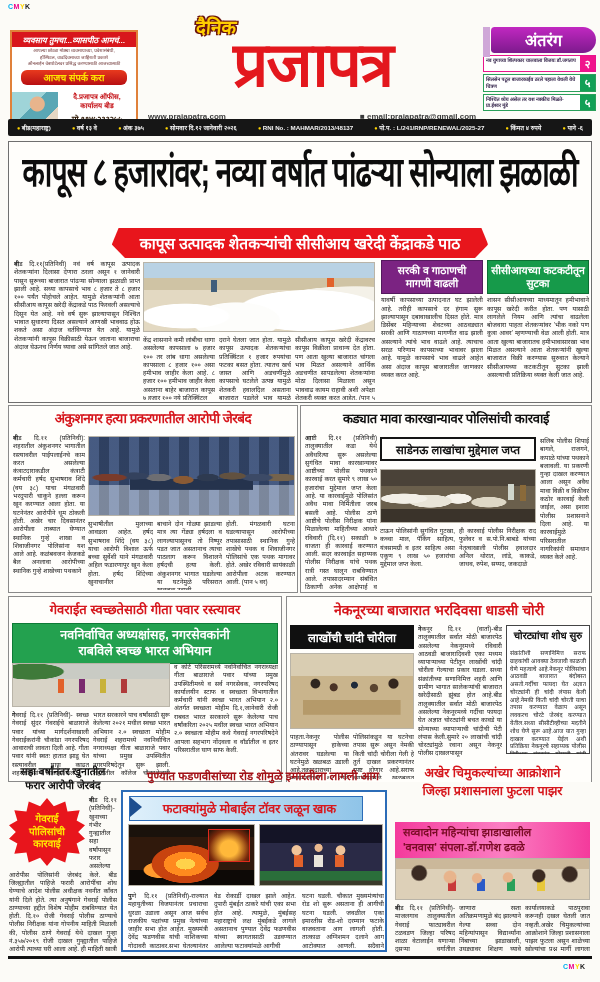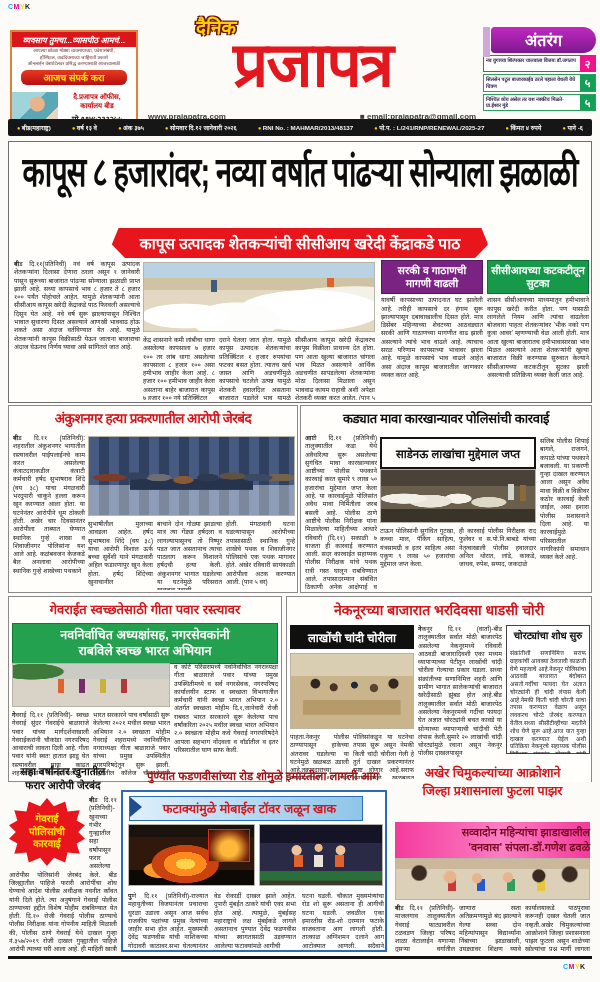--- a/index.html
+++ b/index.html
@@ -71,21 +71,21 @@
       font-size:12.5px;text-align:center;line-height:1.3;padding:3px 12px;}
   .side-box{border:1.5px solid #444;background:#fff;padding:2px 3px;}
   .side-box .sb-title{font-weight:800;font-size:10px;text-align:center;color:#111;margin-bottom:8px;}
   .blue-box{border:2px solid #2b6cb8;background:#fff;}
   .blue-banner{position:relative;background:linear-gradient(90deg,#dff0fb,#8fc4e8);
       border:1px solid #2b6cb8;color:#d8161c;font-weight:800;font-size:12.5px;text-align:center;
       padding:3px 7px 3px 14px;}
   .blue-banner::before{content:"";position:absolute;left:0;top:0;border-style:solid;
       border-width:10px 0 10px 12px;border-color:transparent transparent transparent #1d4e8f;}
   .pink-banner{background:linear-gradient(90deg,#f43a9c,#fb7ec2 55%,#f43a9c);color:#7c0c26;
-      font-weight:800;font-size:11px;text-align:right;line-height:1.35;padding:3px 0;}
+      font-weight:800;font-size:11px;text-align:left;line-height:1.35;padding:3px 8px;}
   .burst{float:left;width:76px;height:68px;margin:2px 4px 2px 0;background:#e8151c;color:#ffe600;
       display:flex;flex-direction:column;align-items:center;justify-content:center;
       font-weight:800;font-size:10px;line-height:1.25;text-align:center;
       clip-path:polygon(50% 0%,59% 12%,74% 5%,77% 20%,93% 18%,89% 33%,100% 40%,91% 50%,100% 60%,89% 67%,93% 82%,77% 80%,74% 95%,59% 88%,50% 100%,41% 88%,26% 95%,23% 80%,7% 82%,11% 67%,0% 60%,9% 50%,0% 40%,11% 33%,7% 18%,23% 20%,26% 5%,41% 12%);}
   .rule{left:8px;top:956px;width:584px;height:3px;background:#111;}
   
   .ph-cotton{background:
      radial-gradient(ellipse at 18% 78%,#ffffff 0 16%,transparent 17%),
      radial-gradient(ellipse at 40% 85%,#fdfdfb 0 22%,transparent 23%),
      radial-gradient(ellipse at 72% 70%,#ffffff 0 30%,transparent 31%),
@@ -237,21 +237,21 @@
     <div class="abs body-txt first" style="left:4px;top:28px;width:72px;height:156px;">बीड दि.११ (प्रतिनिधी): शहरातील अंकुशनगर भागातील रस्त्यावरील पाईपलाईनचे काम करत असलेल्या कंत्राटदाराकडील कंत्राटी कर्मचारी हर्षद सुभाषराव शिंदे (वय ३८) याचा मंगळवारी भरदुपारी चाकूने हल्ला करून खून करण्यात आला होता. या घटनेनंतर आरोपीने धूम ठोकली होती. अखेर चार दिवसानंतर आरोपीला ताब्यात घेण्यात स्थानिक गुन्हे शाखा व शिवाजीनगर पोलिसांना यश आले आहे. कळंबवजन केजकडे बैल अनलावा आरोपीच्या स्थानिक गुन्हे शाखेच्या पथकाने</div>
     <div class="photo ph-group" style="left:79px;top:30px;width:207px;height:80px;"></div>
     <div class="abs body-txt" style="left:79px;top:114px;width:65px;height:70px;">सुभाषीतील मुलाच्या आवडला आहेत. हर्षद सुभाषराव शिंदे (वय ३८) याचा आरोपी विशाल ऊर्फ बच्चा सुर्वेशी याने मंगळवारी अहिल फडारणापूर खून केला होता. हर्षद शिंदेच्या खुनाचानील</div>
     <div class="abs body-txt" style="left:148px;top:114px;width:65px;height:70px;">बाचाने दोन गोळ्या झाडल्या मात्र त्या गेंड्या हर्षदला व लागल्यापासूनच तो निष्पूर पडत जात असतानाच त्याचा पाठलाग करून विशालने हर्षदची हत्या केली. अंकुशनगर भागात घडलेल्या या घटनेमुळे परिसरात खळबळ उडाली</div>
     <div class="abs body-txt" style="left:217px;top:114px;width:69px;height:70px;">होती. मंगळवारी घटना घडल्यापासून आरोपीच्या तपासासाठी स्थानिक गुन्हे शाखेचे पथक व शिवाजीनगर पोलिसांचे एक पथक मागावर होते. अखेर रविवारी सायंकाळी आरोपीला अटक करण्यात आली. (पान ५ वर)</div>
   </div>
 
   <div class="abs art" style="left:300px;top:405px;width:292px;height:188px;">
     <div class="hl black" style="top:3px;font-size:13px;letter-spacing:-0.3px;">कड्यात मावा कारखान्यावर पोलिसांची कारवाई</div>
     <div class="abs body-txt first" style="left:4px;top:28px;width:72px;height:156px;">आष्टी दि.११ (प्रतिनिधी) तालुक्यातील कडा येथे अवैधरित्या सुरू असलेल्या सुगंधित मावा कारखान्यावर आष्टीच्या पोलीस पथकाने कारवाई करत सुमारे ९ लाख ५० हजारांचा मुद्देमाल जप्त केला आहे. या कारवाईमुळे पोलिसांत अवैध मावा निर्मितीला जरब बसली आहे. पोलीस ठाणे आष्टीचे पोलीस निरीक्षक यांना मिळालेल्या माहितीच्या आधारे रविवारी (दि.११) सकाळी ७ वाजता ही कारवाई करण्यात आली. सदर कारवाईत सहाय्यक पोलीस निरीक्षक यांचे पथक रात्री गस्त घालून राबविण्यात आले. तपासादरम्यान संबंधित ठिकाणी अनेक आक्षेपार्ह व धोकादायक परिस्थिती आढळून आल्याने सिल्लकेस आले, सार्वजनिक आरोग्यास गंभीर धोका निर्माण करणाऱ्या या कारखान्यावर छापा</div>
-    <div class="abs sub-box-border" style="left:79px;top:31px;width:156px;height:32px;font-size:11.5px;">साडेनऊ लाखांचा मुद्देमाल जप्त</div>
+    <div class="abs sub-box-border" style="left:79px;top:31px;width:156px;height:24px;font-size:11.5px;">साडेनऊ लाखांचा मुद्देमाल जप्त</div>
     <div class="photo ph-sacks" style="left:79px;top:63px;width:156px;height:54px;"></div>
     <div class="abs body-txt" style="left:79px;top:121px;width:75px;height:63px;">टाऊन पोलिसांनी सुगंधित गुटखा, कच्चा माल, पॅकिंग साहित्य, यंत्रसामग्री व इतर साहित्य असा एकूण ९ लाख ५० हजारांचा मुद्देमाल जप्त केला.</div>
     <div class="abs body-txt" style="left:158px;top:121px;width:77px;height:63px;">ही कारवाई पोलीस निरीक्षक राद फुलेवर व स.पो.नि.बाबडे यांच्या नेतृत्वाखाली पोलीस हवालदार अनिल थोरात, लांडे, काकडे, जाधव, रुपेश, सय्यद, जकदाळे</div>
     <div class="abs body-txt" style="left:239px;top:31px;width:49px;height:153px;">सलिब पोलीस शिपाई बागले, राजगने, कपाळे यांच्या पथकाने बजावली. या प्रकरणी गुन्हा दाखल करण्यात आला असून अवैध मावा विक्री व विक्रीवर कठोर कारवाई केली जाईल, असा इशारा पोलीस प्रशासनाने दिला आहे. या कारवाईमुळे परिसरातील नागरिकांनी समाधान व्यक्त केले आहे.</div>
   </div>
 
   <div class="abs art" style="left:8px;top:596px;width:274px;height:186px;">
     <div class="hl red" style="top:3px;font-size:13px;">गेवराईत स्वच्छतेसाठी गीता पवार रस्त्यावर</div>
     <div class="abs green-banner" style="left:3px;top:26px;width:266px;">
       <div>नवनिर्वाचित अध्यक्षांसह, नगरसेवकांनी</div>

